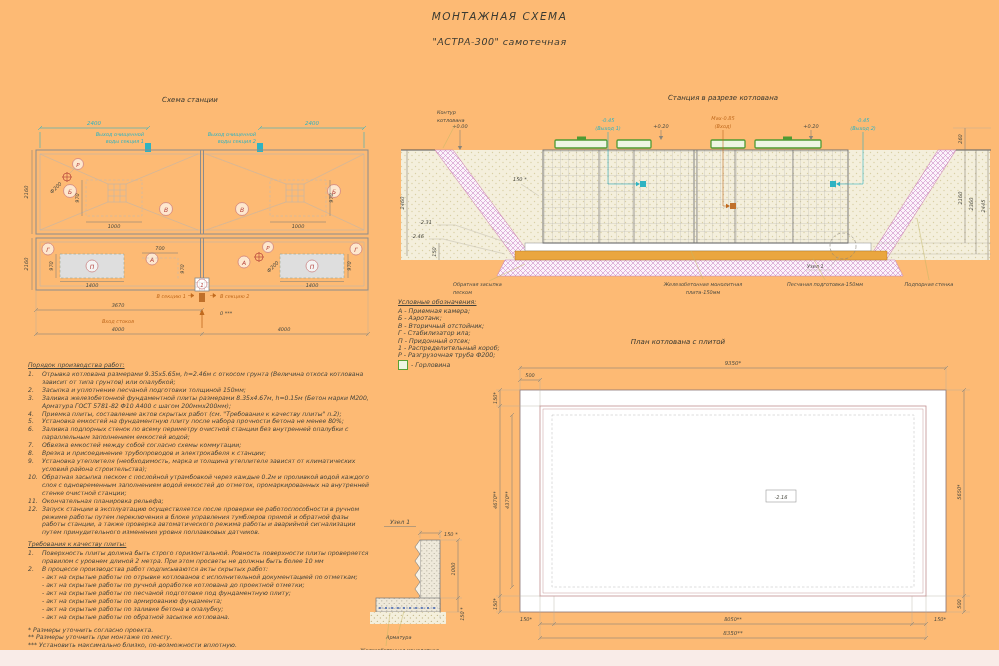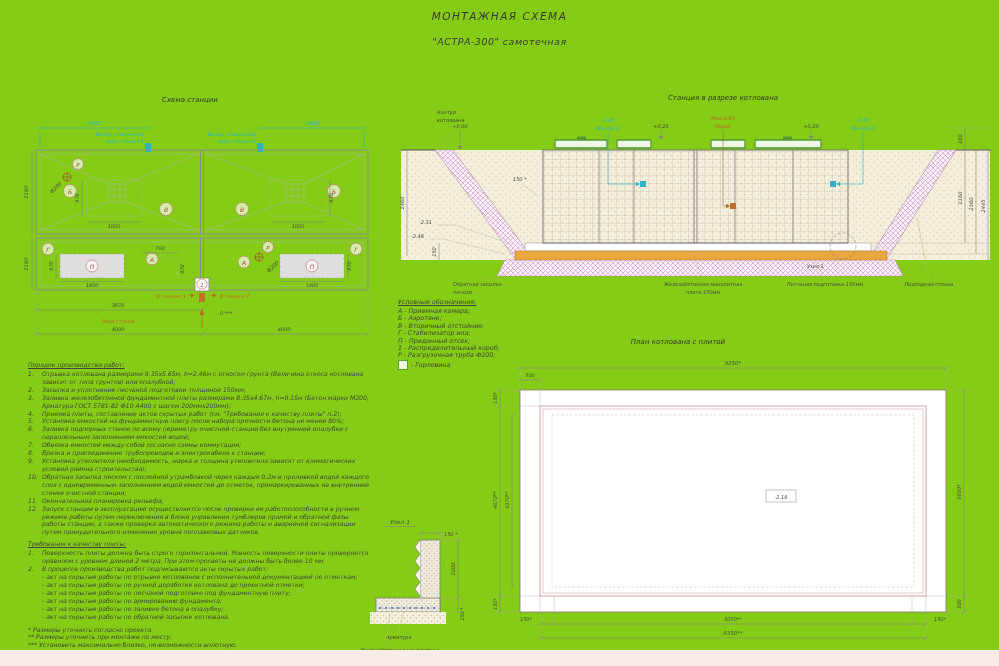--- a/index.html
+++ b/index.html
@@ -1,16 +1,16 @@
 <!DOCTYPE html>
 <html><head>
 <meta charset="utf-8">
 <style>
   html,body{margin:0;padding:0;background:#fff;}
-  .sheet{position:relative;width:999px;height:666px;background:#84cc16;overflow:hidden;
+  .sheet{position:relative;width:999px;height:666px;background:#fdba74;overflow:hidden;
          font-family:"DejaVu Sans",sans-serif;}
   .main-title{position:absolute;left:0;right:0;top:10px;text-align:center;
               font-size:10.5px;font-style:italic;letter-spacing:1.5px;color:#3a3a32;}
   .sub-title{position:absolute;left:0;right:0;top:36px;text-align:center;
              font-size:9.5px;font-style:italic;letter-spacing:.5px;color:#3a3a32;}
   svg{position:absolute;overflow:visible;}
   svg text{font-family:"DejaVu Sans",sans-serif;font-style:italic;fill:#4a4a40;}
   .t7{font-size:7px;fill:#35352d;}
   .t6{font-size:6px;}
   .t55{font-size:5.5px;}

